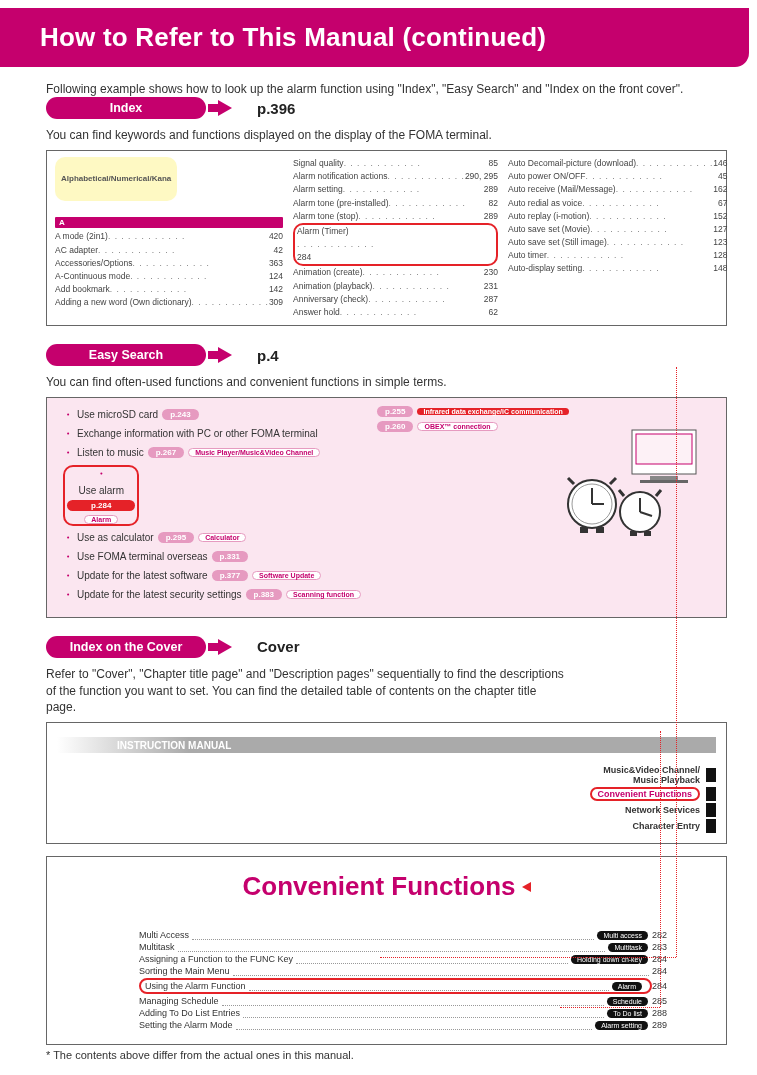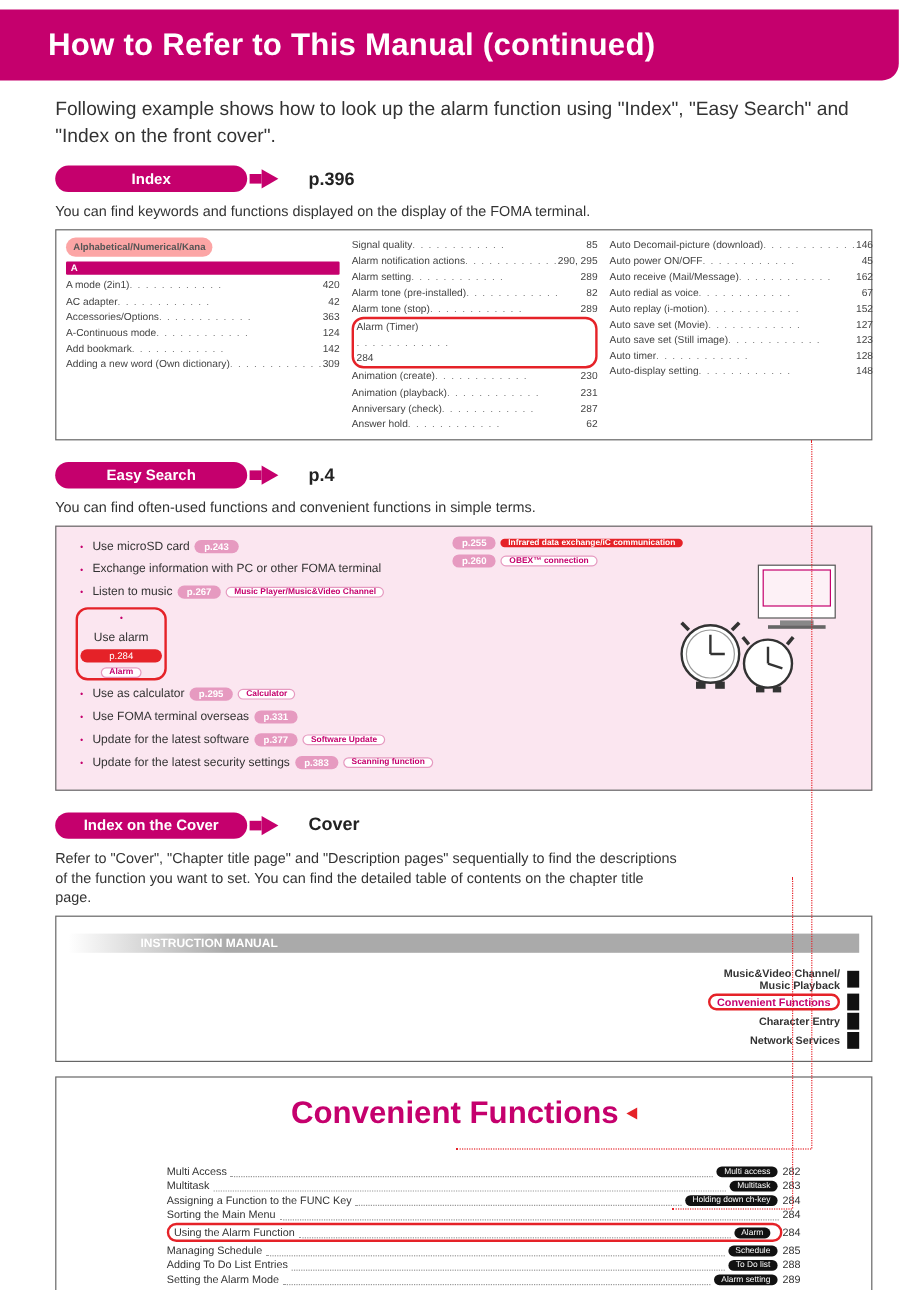--- a/index.html
+++ b/index.html
@@ -17,24 +17,23 @@
     padding: 14px 12px 14px 40px;
     letter-spacing: 0.2px;
     border-radius: 0 0 14px 0;
     margin: 8px 8px 0 0;
   }
   .page-body {
     padding: 14px 30px 10px 46px;
     position: relative;
   }
   .intro {
-    font-size: 16px;
+    font-size: 12px;
     color: #333;
     line-height: 1.35;
-    margin-bottom: 14px;
   }
   .pill-row {
     display: flex;
     align-items: center;
     gap: 12px;
     margin-bottom: 8px;
   }
   .pill {
     background: #c5006d;
     color: #fff;
@@ -80,27 +79,27 @@
   
   .index-cols {
     display: flex;
     gap: 10px;
     font-size: 8.5px;
     color: #444;
     line-height: 1.55;
   }
   .index-col { flex: 1; }
   .letter-hdr {
-    background: #fca5a5;
+    background: #fef9c3;
     border-radius: 10px;
     font-size: 8px;
     font-weight: bold;
-    padding: 2px 6px;
+    padding: 16px 6px;
     display: inline-block;
-    margin-bottom: 2px;
+    margin-bottom: 14px;
     color: #555;
   }
   .letter-bar {
     background: #c5006d;
     color: #fff;
     font-size: 8px;
     font-weight: bold;
     padding: 0 4px;
     border-radius: 1px;
     display: block;
@@ -152,21 +151,21 @@
     color: #c5006d;
     font-size: 7px;
     font-weight: bold;
     border-radius: 8px;
     padding: 0 6px;
   }
   .ptag-red {
     background: #e52228;
     color: #fff;
     font-size: 8px;
-    font-weight: normal;
+    font-weight: bold;
     border-radius: 9px;
     padding: 1px 24px;
   }
   .easy-right-tags {
     position: absolute;
     top: 8px;
     left: 330px;
     font-size: 8px;
   }
   .easy-right-tags .row { display: flex; gap: 4px; margin-bottom: 4px; align-items: center; }
@@ -570,25 +569,25 @@
         <div class="edge-tab">
           <span class="tab-text" style="white-space: pre-line; text-align: right;">Music&amp;Video Channel/
 Music Playback</span>
           <span class="tab-mark"></span>
         </div>
         <div class="edge-tab highlighted">
           <span class="tab-text" style="white-space: pre-line; text-align: right;">Convenient Functions</span>
           <span class="tab-mark"></span>
         </div>
         <div class="edge-tab">
+          <span class="tab-text" style="white-space: pre-line; text-align: right;">Network Services</span>
+          <span class="tab-mark"></span>
+        </div>
+        <div class="edge-tab">
           <span class="tab-text" style="white-space: pre-line; text-align: right;">Character Entry</span>
-          <span class="tab-mark"></span>
-        </div>
-        <div class="edge-tab">
-          <span class="tab-text" style="white-space: pre-line; text-align: right;">Network Services</span>
           <span class="tab-mark"></span>
         </div>
       </div>
   </div>
 
   <div class="chapter-box">
     <div class="chapter-title">
       <span>Convenient Functions</span>
       <span class="tri-left" style="position:static;display:inline-block;margin-left:2px"></span>
     </div>

